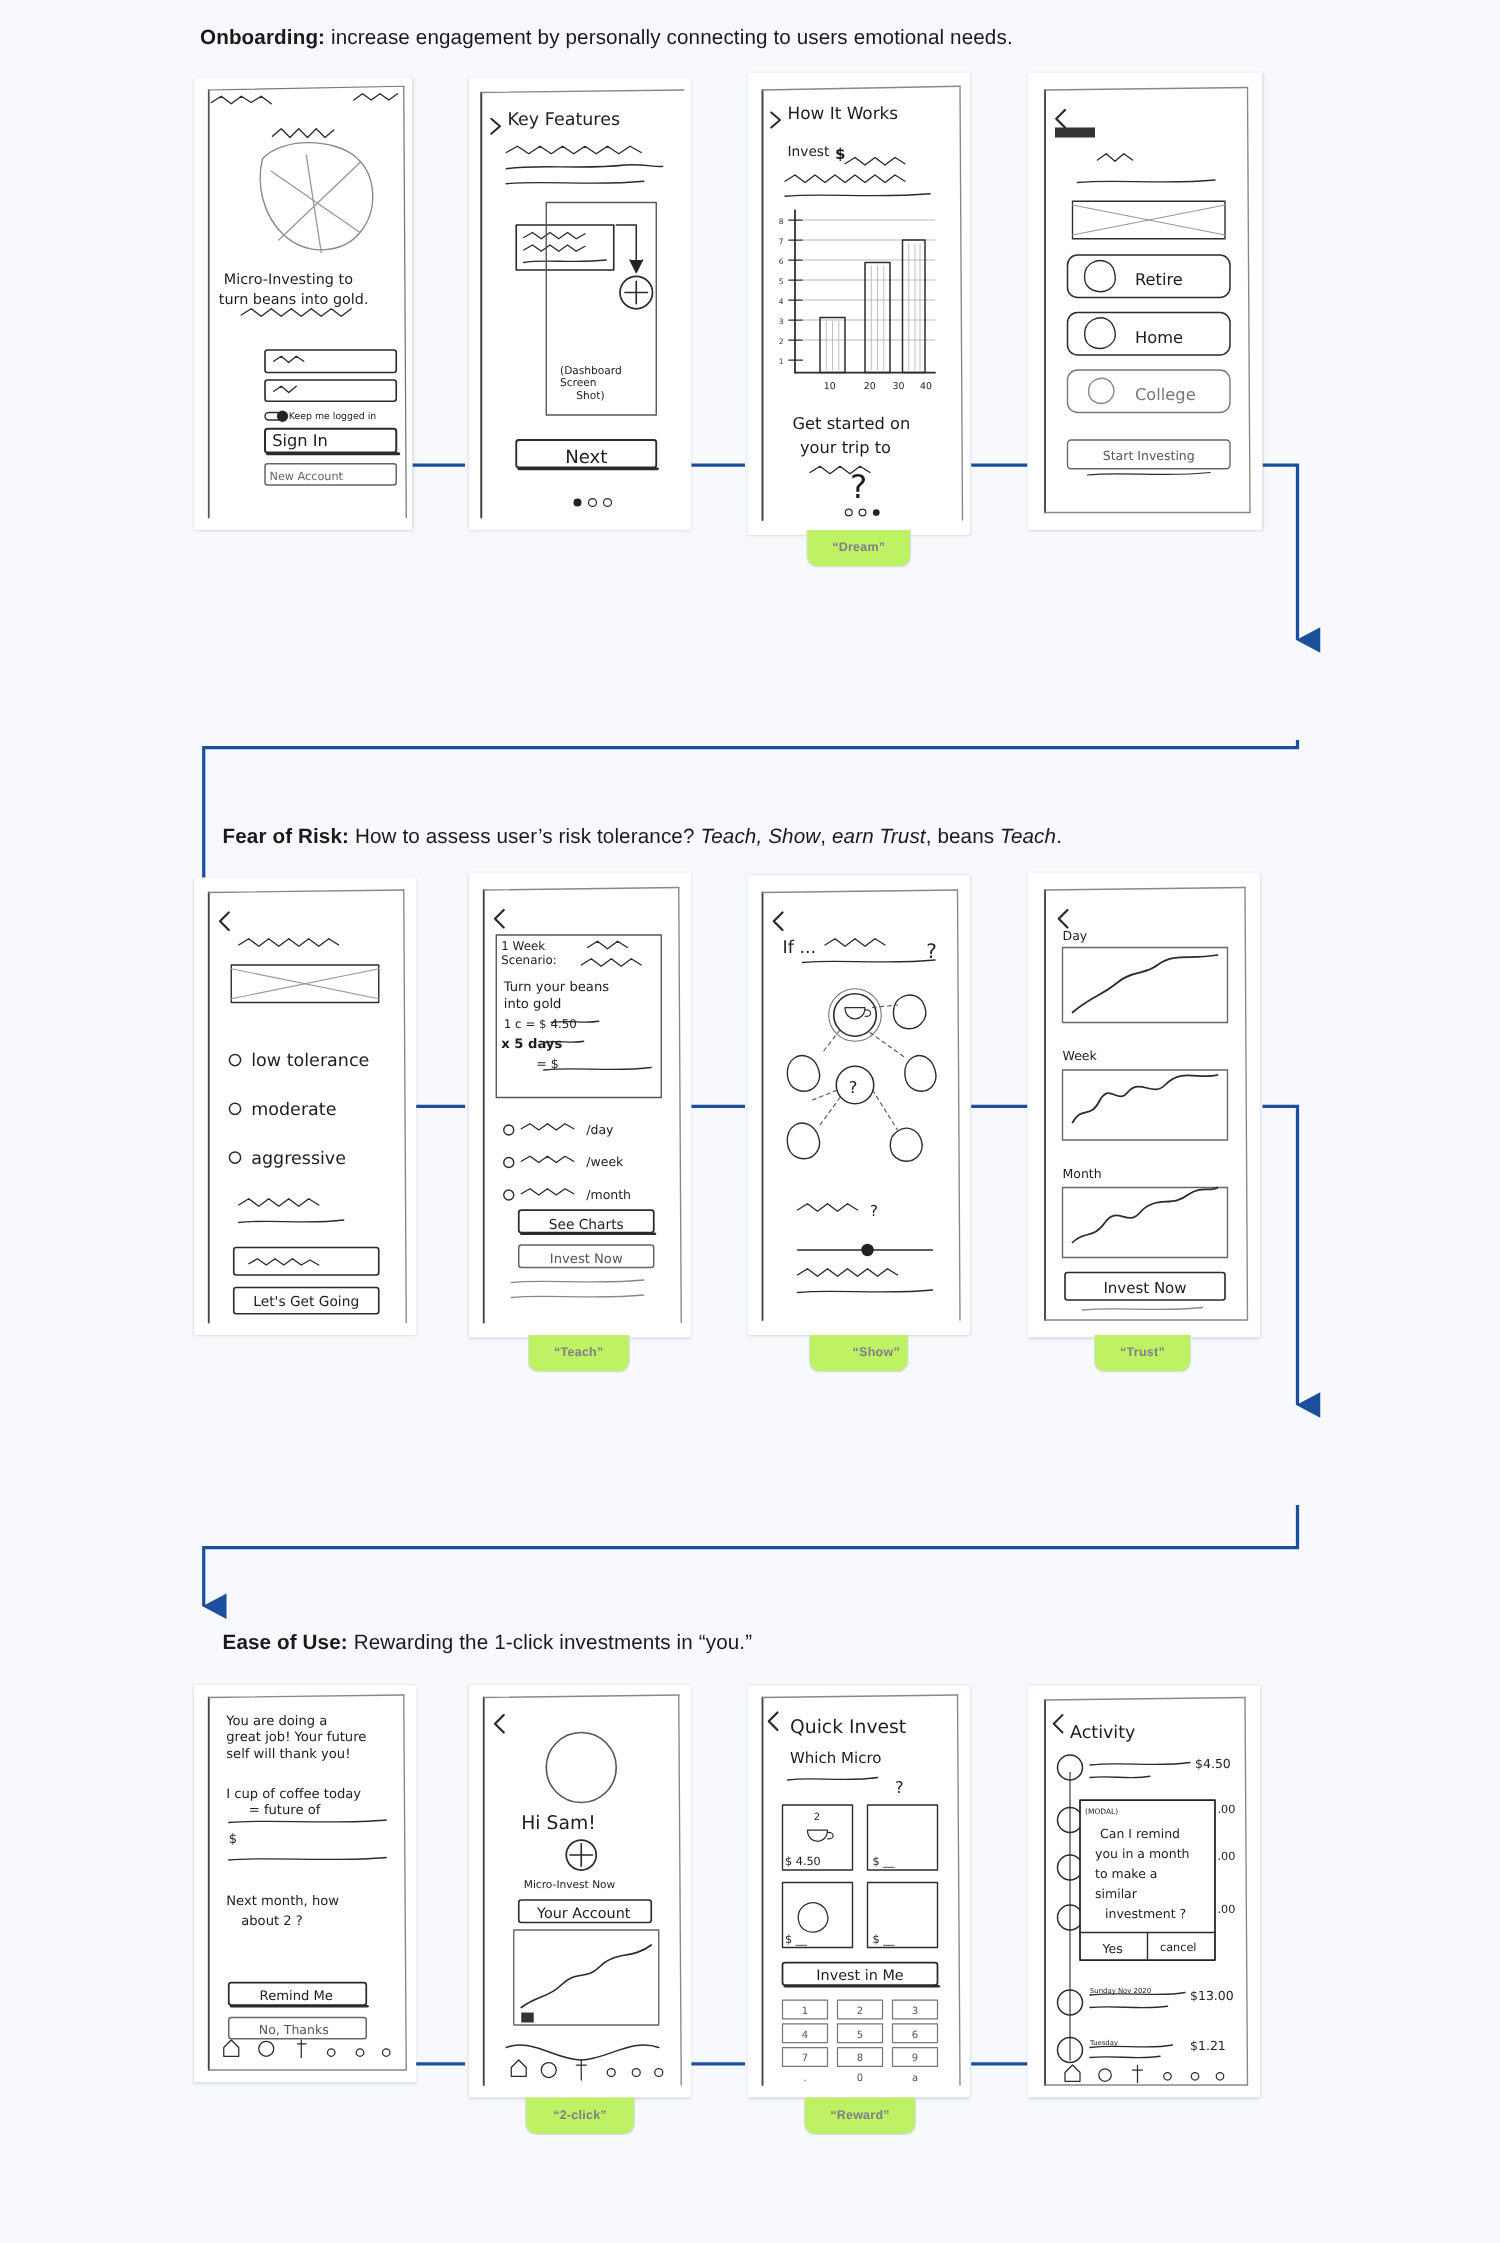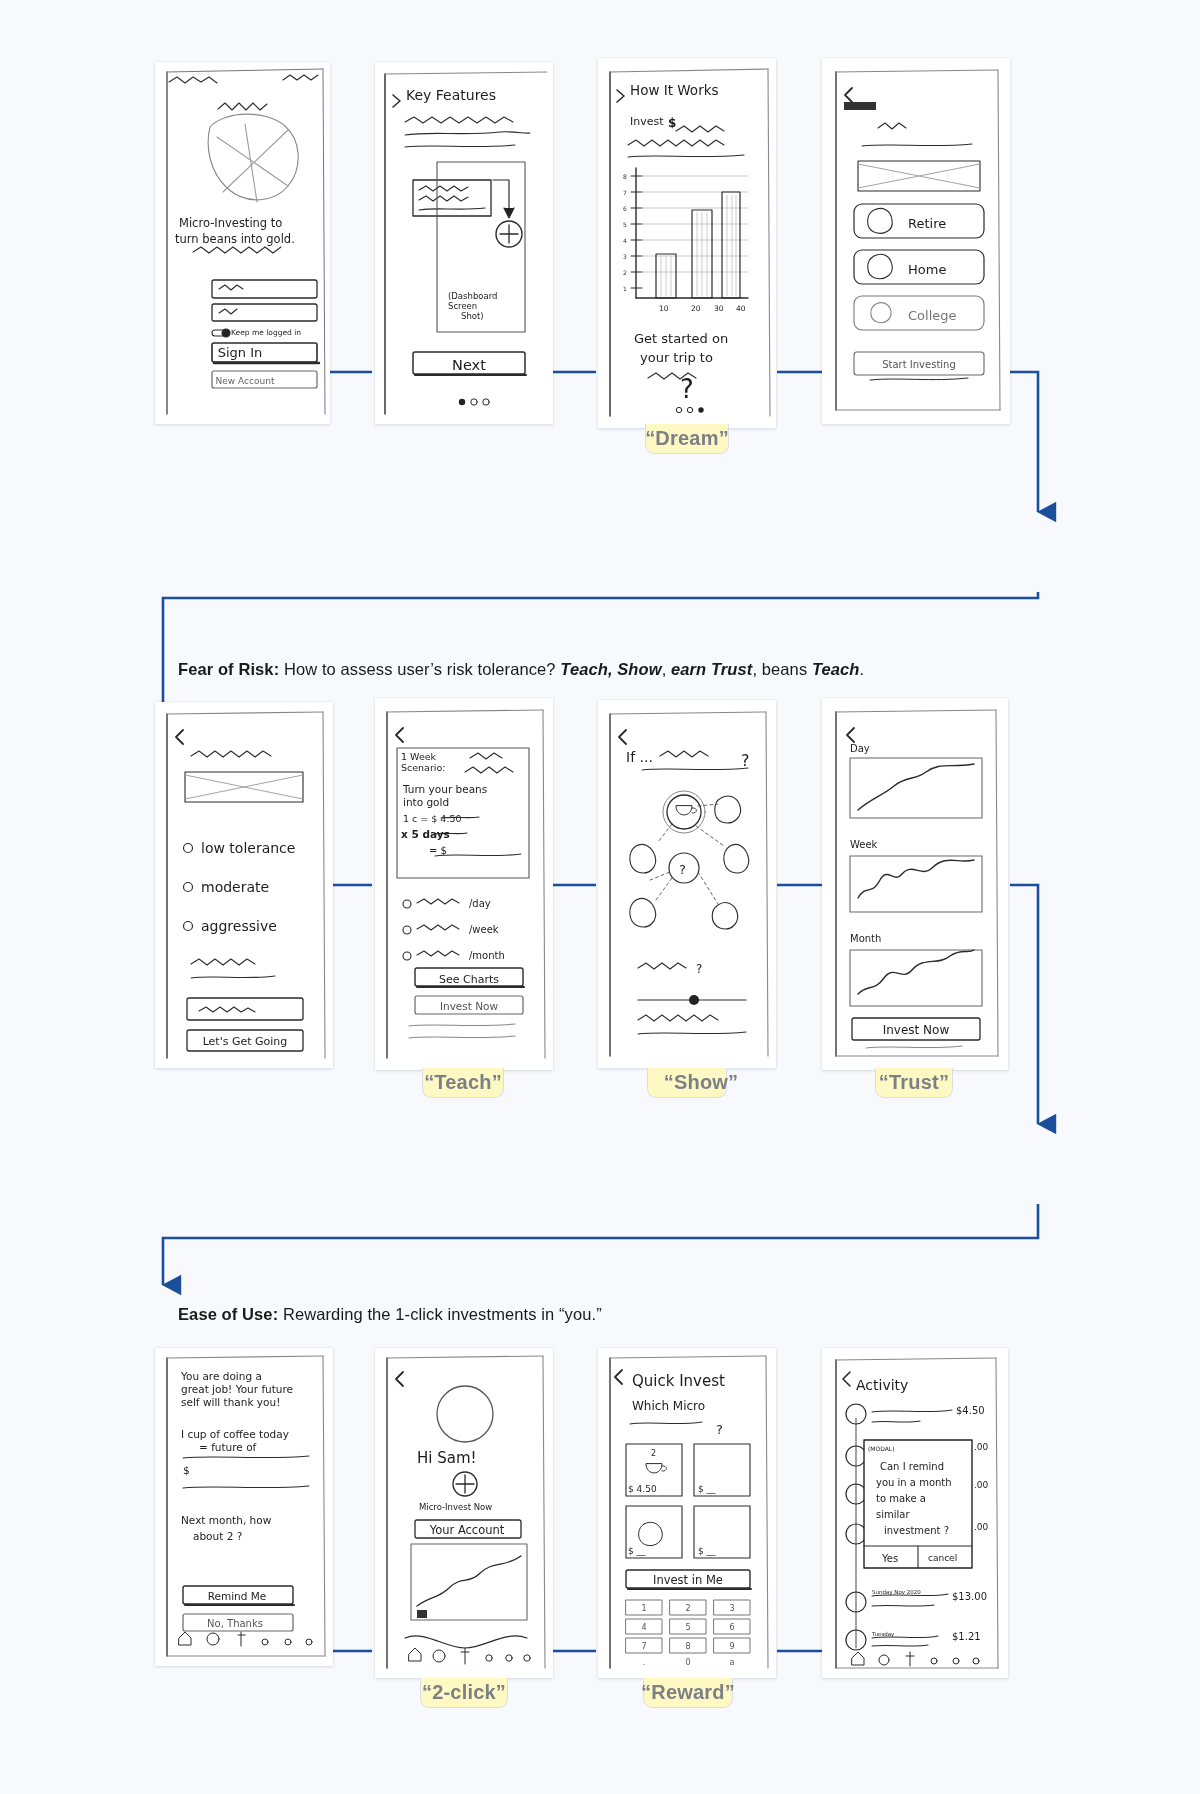--- a/index.html
+++ b/index.html
@@ -18,41 +18,41 @@
 
   
   .section-title {
     position:absolute;
     font-size:16.5px;
     color:#1a1a1a;
     white-space:nowrap;
     letter-spacing:.1px;
   }
   .section-title b { font-weight:bold; }
-  .section-title i { font-style:italic;font-weight:bold; }
+  .section-title i { font-style:italic; }
 
   
   .card {
     position:absolute;
     background:#ffffff;
     box-shadow:0 1px 3px rgba(20,40,80,.13), 0 0 1px rgba(20,40,80,.18);
     overflow:hidden;
   }
   .card svg { display:block; width:100%; height:100%; }
 
   
   .pill {
     position:absolute;
-    background:#fef9c3;
+    background:#bef264;
     border:1px solid #d8dee8;
     border-top:none;
     border-radius:0 0 9px 9px;
     color:#7b7f87;
     font-weight:bold;
-    font-size:20px;
+    font-size:10px;
     display:flex; align-items:center; justify-content:center;
     letter-spacing:.2px;
   }
 
   
   .ink { fill:none; stroke:#2b2b2b; stroke-linecap:round; stroke-linejoin:round; }
   .htext { font-family:"DejaVu Sans", sans-serif; fill:#1d1d1d; }
 </style>
 </head>
 <body>
@@ -80,20 +80,23 @@
 
       <path d="M1010,885 L1038,885 L1038,1124" marker-end="url(#arrowD)"></path>
       <path d="M1038,1204 L1038,1238 L163,1238 L163,1285" marker-end="url(#arrowD)"></path>
 
       <path d="M330,1651 L372,1651"></path>
       <path d="M553,1651 L596,1651"></path>
       <path d="M777,1651 L822,1651"></path>
     </g>
   </svg>
 
+  <div class="section-title" style="left:160px; top:21px;">
+    <b>Onboarding:</b><span> increase engagement by personally connecting to users emotional needs.</span>
+  </div>
 
   <div class="card" style="left:375px; top:62px; width:178px; height:362px;">
     <svg viewBox="0 0 178 362">
       <g class="ink" stroke-width="1.1">
         <path d="M10,12 L10,352" stroke-width="1.6" stroke="#444"></path>
         <path d="M10,12 L172,10" stroke="#888"></path>
         <path d="M18,33 l7,6 -7,6" stroke-width="1.6"></path>
         <path d="M30,60 l9,-5 9,6 9,-6 9,6 9,-6 9,6 9,-6 9,6 9,-6 9,6 9,-6 9,5"></path>
         <path d="M30,73 C55,69 90,74 125,70 C140,69 150,72 155,71"></path>
         <path d="M30,85 C60,82 100,87 140,83"></path>

